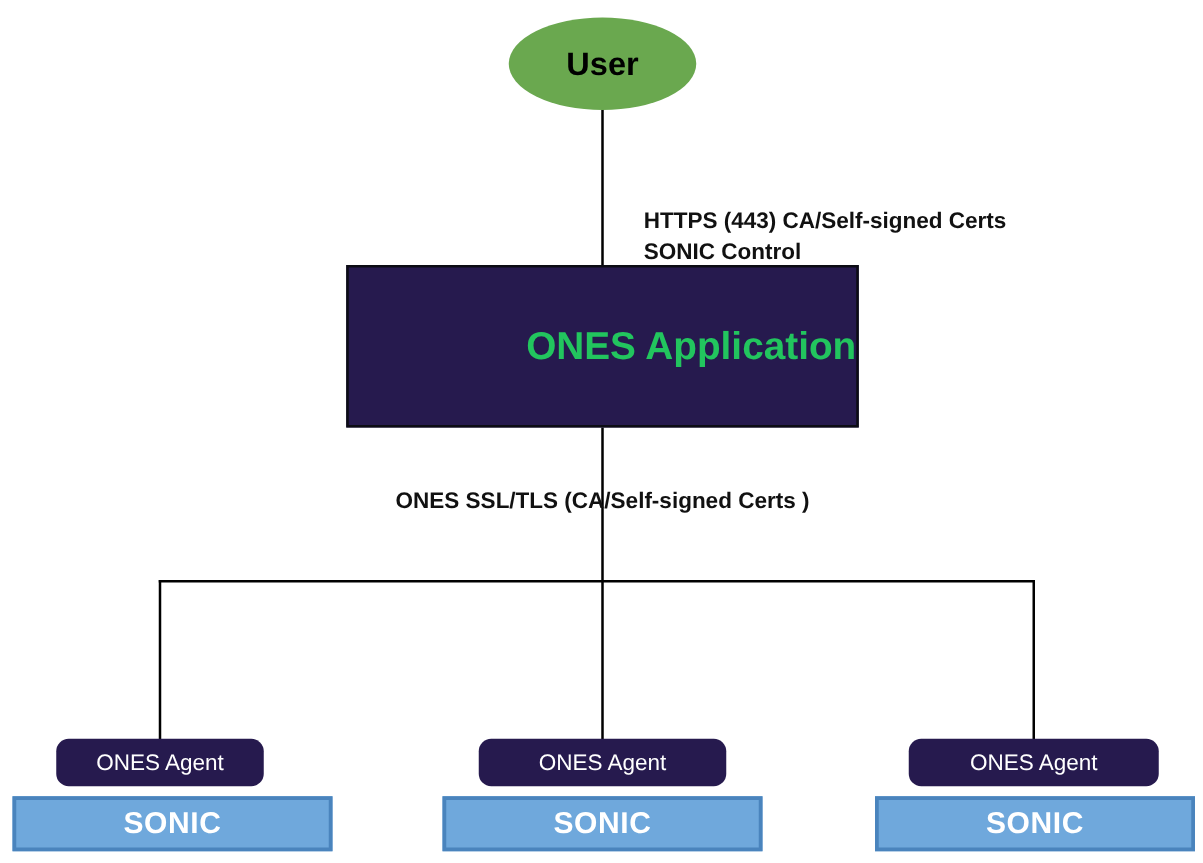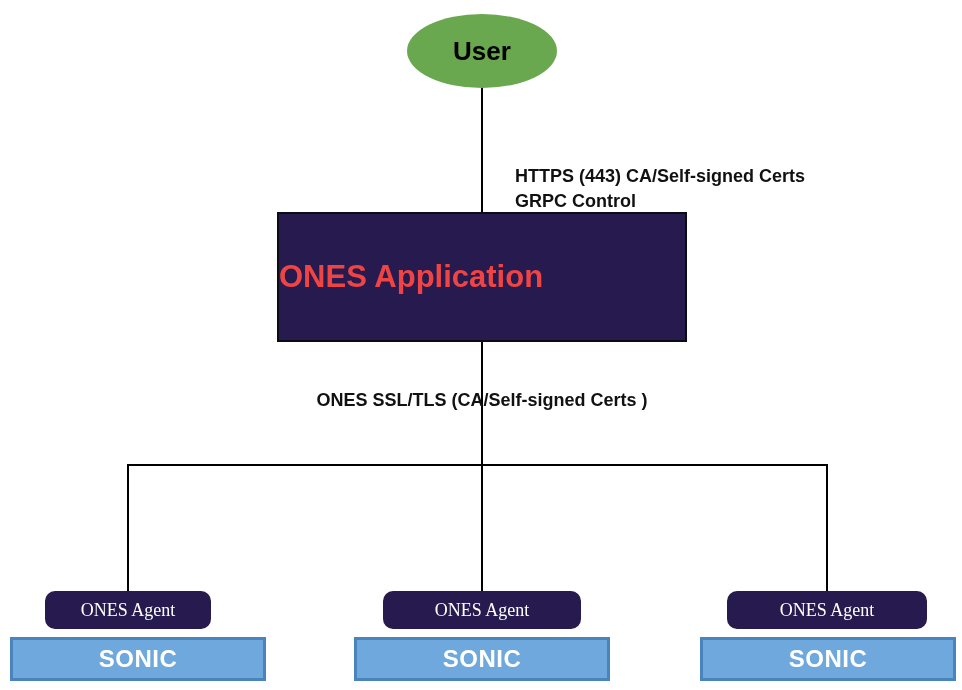--- a/index.html
+++ b/index.html
@@ -44,37 +44,36 @@
   .https-label { left: 515px; top: 124px; margin-top: 40px; }
   .grpc-label  { left: 482px; top: 388px; transform: translateX(-50%); }
   
   .app-box {
     position: absolute;
     left: 277px; top: 212px;
     width: 410px; height: 130px;
     background: var(--navy);
     border: 2px solid #0c0c14;
     box-sizing: border-box;
-    display: flex; align-items: center; justify-content: flex-start;
-    color: #ef4444;
+    display: flex; align-items: center; justify-content: flex-end;
+    color: #22c55e;
     font-size: 31px;
     font-weight: bold;
   }
   
   .agent-box {
     position: absolute;
     top: 591px;
     height: 38px;
     background: var(--navy);
     border-radius: 10px;
     display: flex; align-items: center; justify-content: center;
     color: #ffffff;
     font-size: 18px;
     font-weight: normal;
-    font-family: Liberation Serif, serif;
   }
   .agent-left  { left: 45px;  width: 166px; }
   .agent-mid   { left: 383px; width: 198px; }
   .agent-right { left: 727px; width: 200px; }
   
   .sonic-box {
     position: absolute;
     top: 637px;
     width: 256px; height: 44px;
     background: var(--blue_fill);
@@ -104,21 +103,21 @@
   <div class="line" style="left:127px; top:464px; width:2px; height:128px;"></div>
 
   <div class="line" style="left:826px; top:464px; width:2px; height:128px;"></div>
 
   <div class="user-ellipse">
     <span>User</span>
   </div>
 
   <div class="edge-label https-label">
     <div>HTTPS (443) CA/Self-signed Certs</div>
-    <div>GRPC Control</div>
+    <div>SONIC Control</div>
   </div>
 
   <div class="app-box">
     <span>ONES Application</span>
   </div>
 
   <div class="edge-label grpc-label">ONES SSL/TLS (CA/Self-signed Certs )</div>
 
   <div class="agent-box agent-left">
     <span>ONES Agent</span>

